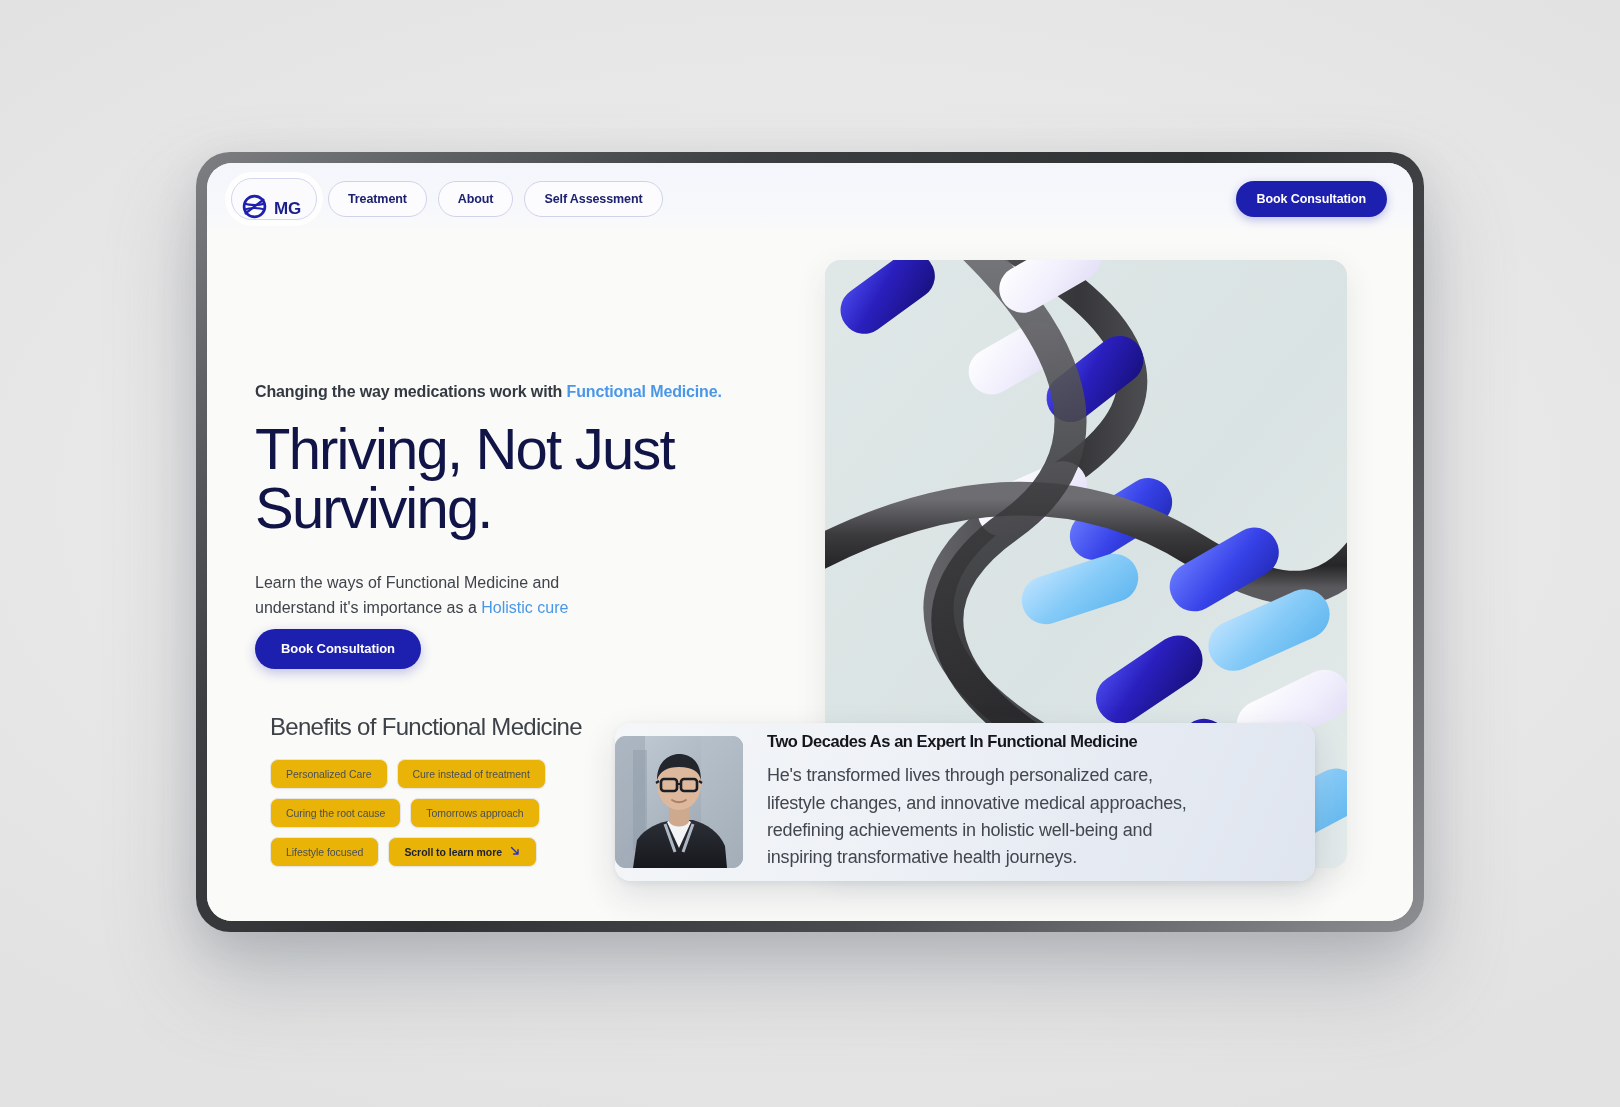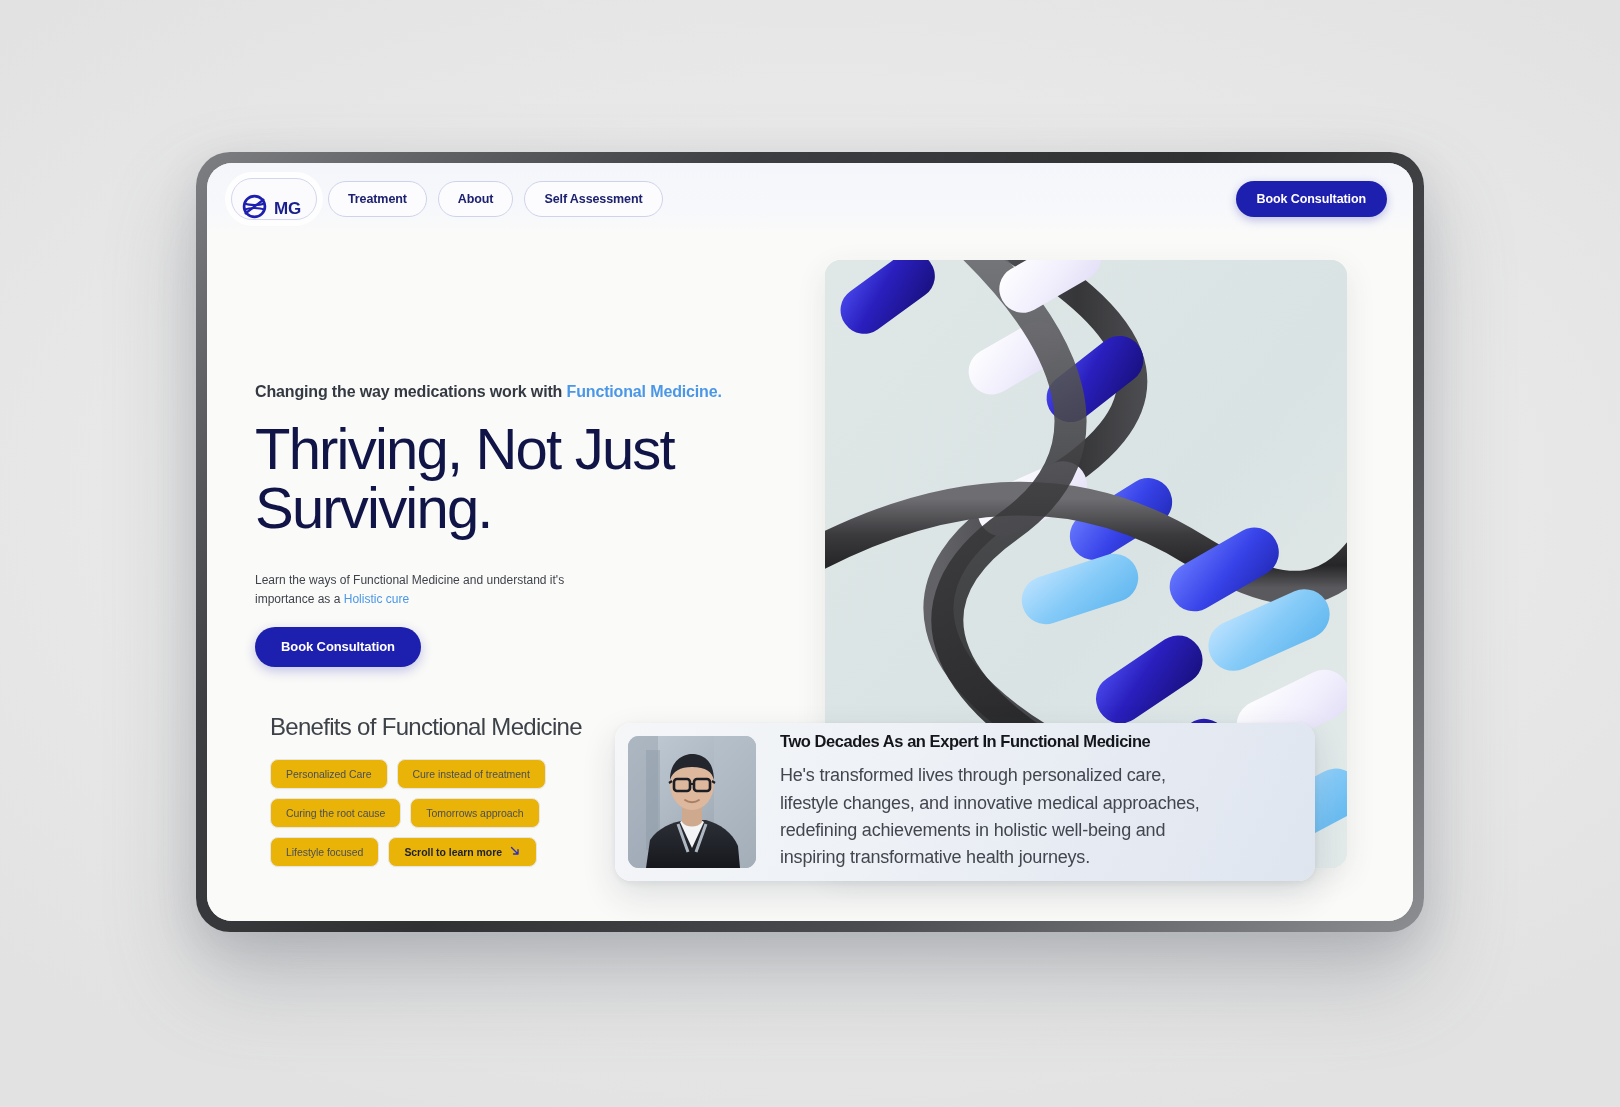--- a/index.html
+++ b/index.html
@@ -107,25 +107,25 @@
   .headline {
     font-size: 58px;
     line-height: 1.02;
     font-weight: 400;
     letter-spacing: -1.8px;
     color: #101446;
     margin-bottom: 34px;
   }
 
   .subtext {
-    font-size: 12px;
+    font-size: 16px;
     line-height: 1.55;
     color: #3f434b;
     width: 320px;
-    margin-bottom: 18px;
+    margin-bottom: 8px;
   }
   .subtext .accent { color: #4a97e8; }
 
   .book-btn-hero {
     height: 40px; padding: 0 26px;
     border-radius: 20px;
     background: #1d1fae;
     color: #fff;
     font-size: 13px; font-weight: 700; letter-spacing: -0.1px;
     display: inline-flex; align-items: center; justify-content: center;
@@ -175,21 +175,20 @@
 
   
   .doctor-card {
     position: absolute;
     left: 408px; top: 488px;
     width: 700px; height: 158px;
     border-radius: 16px;
     background: linear-gradient(115deg, #f4f6f8 0%, #eef1f6 40%, #e6ebf3 68%, #dfe5ef 100%);
     box-shadow: 0 14px 34px rgba(45,55,75,0.14), 0 2px 8px rgba(45,55,75,0.07);
     display: flex; align-items: center;
-    padding: 13px;
     backdrop-filter: blur(6px);
   }
   .doctor-photo {
     width: 128px; height: 132px;
     border-radius: 11px;
     overflow: hidden;
     flex: 0 0 auto;
     position: relative;
     background: #b9c2cb;
   }

